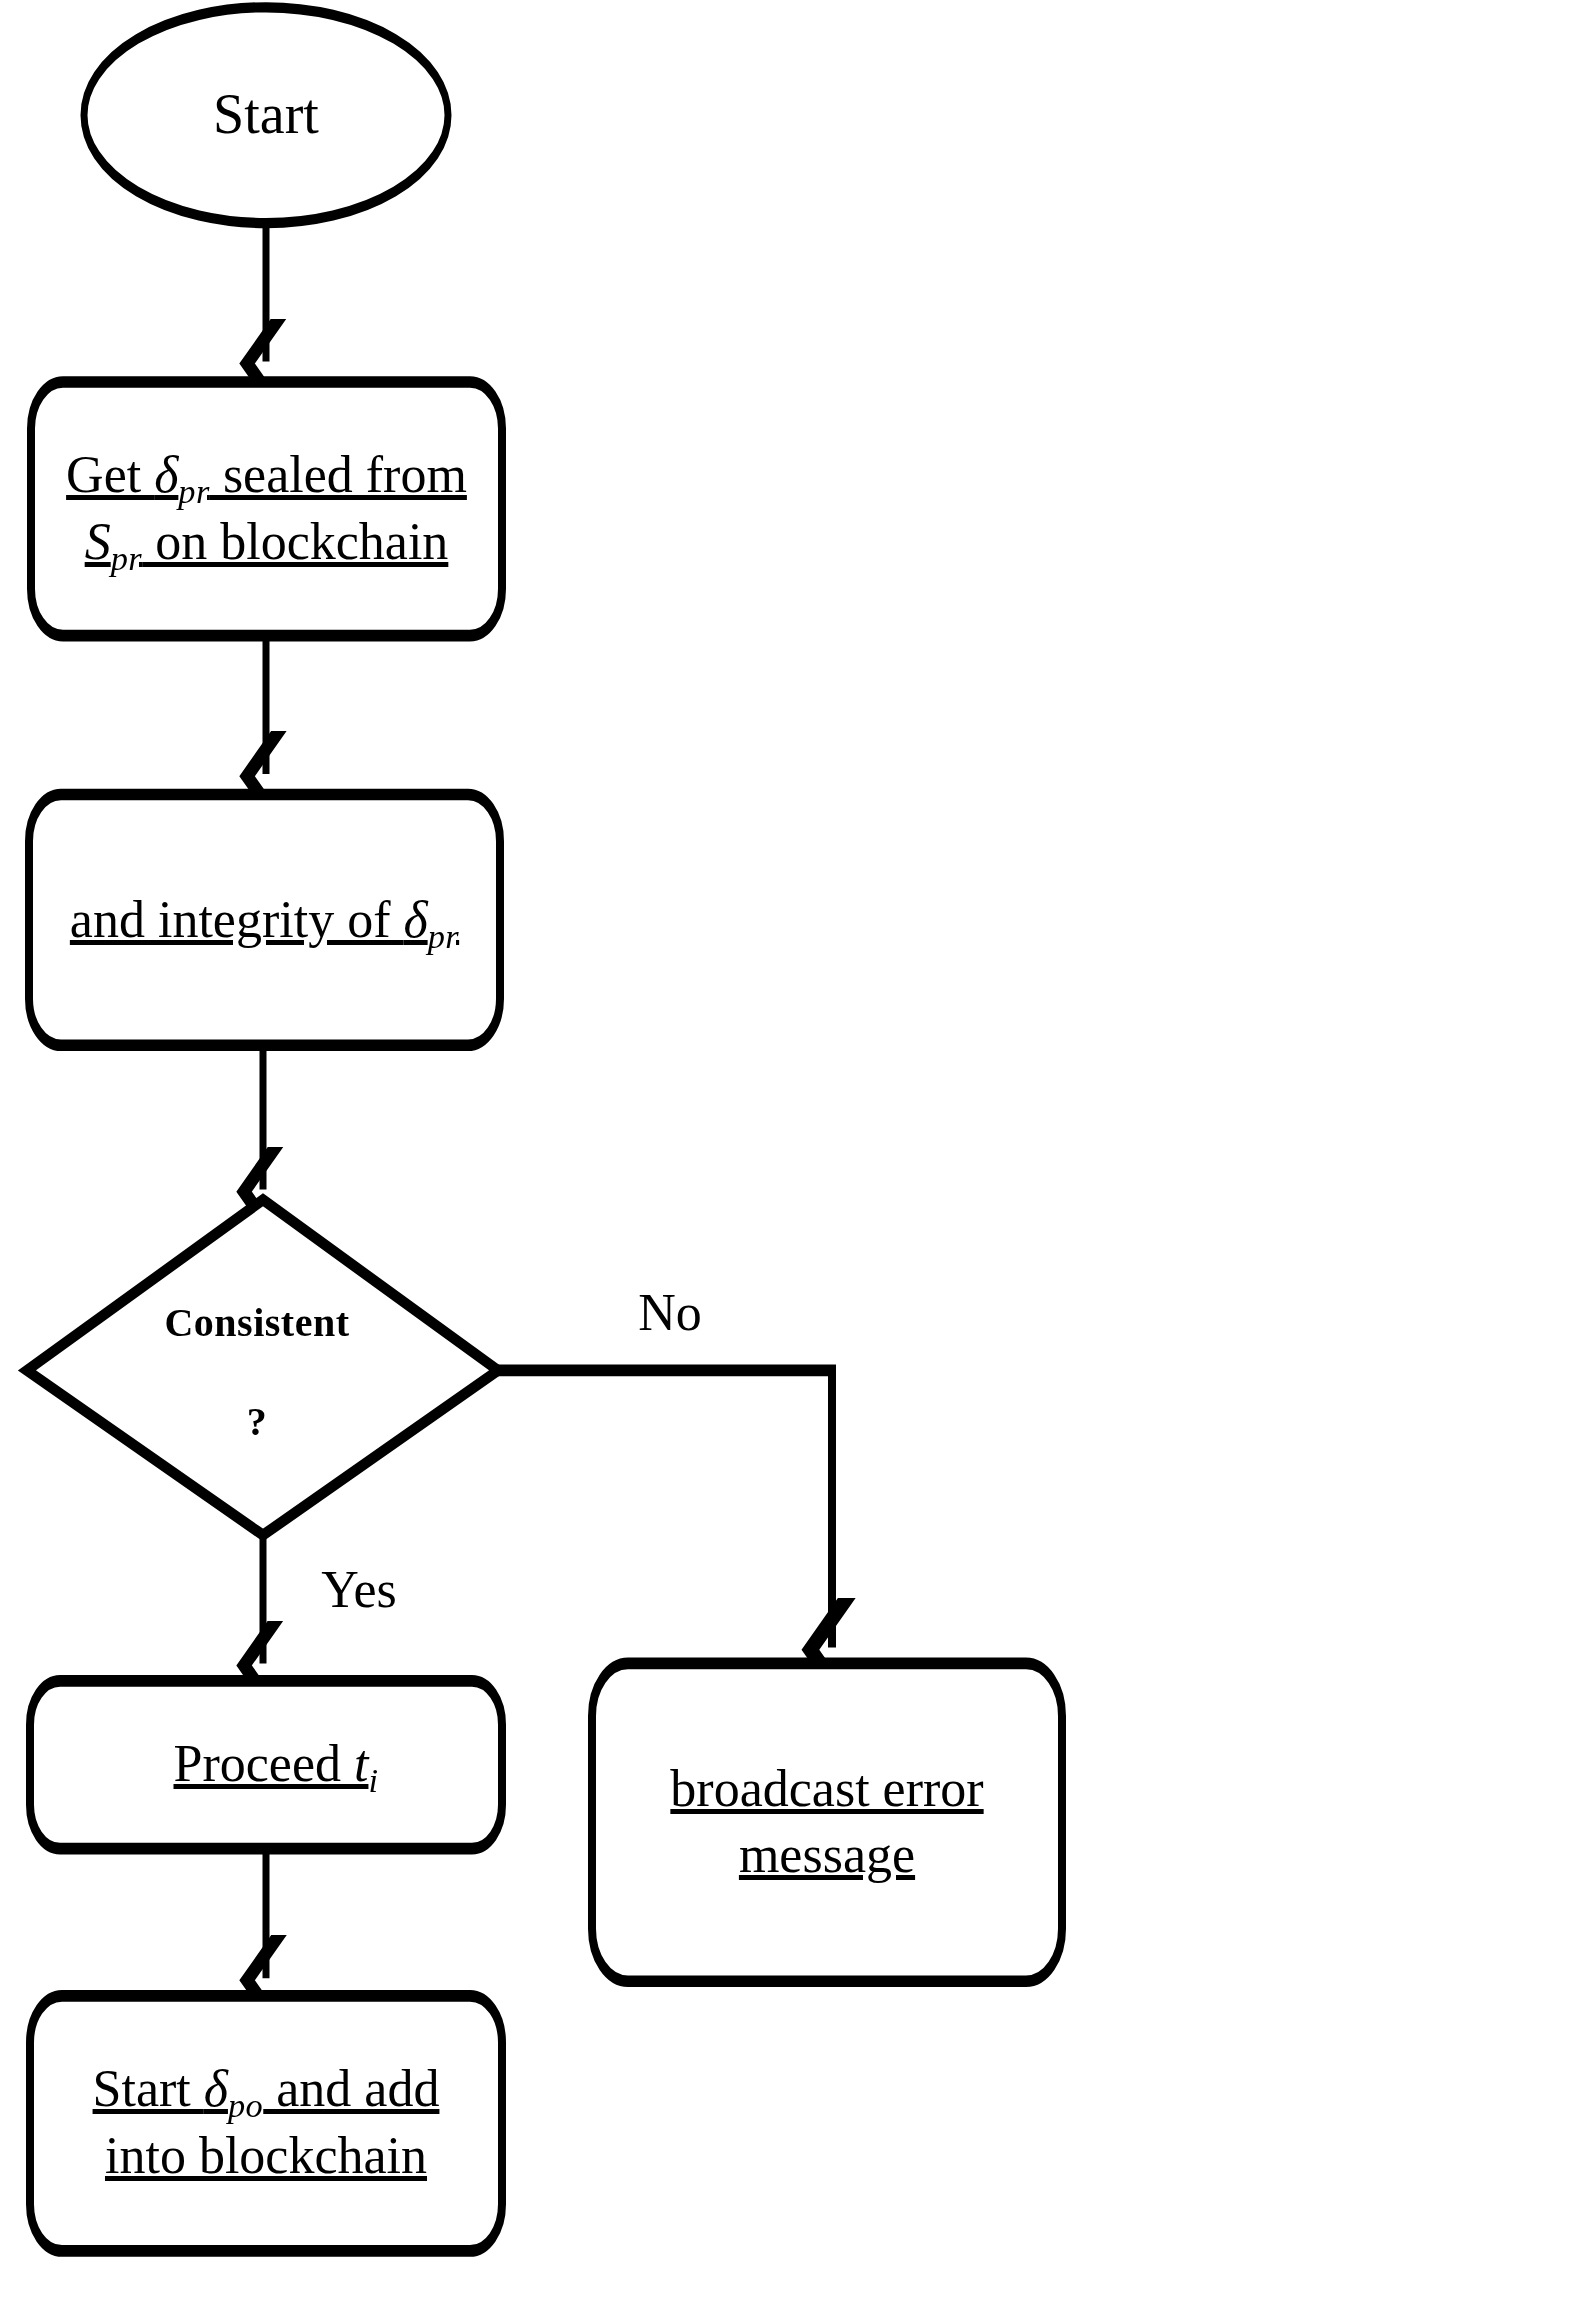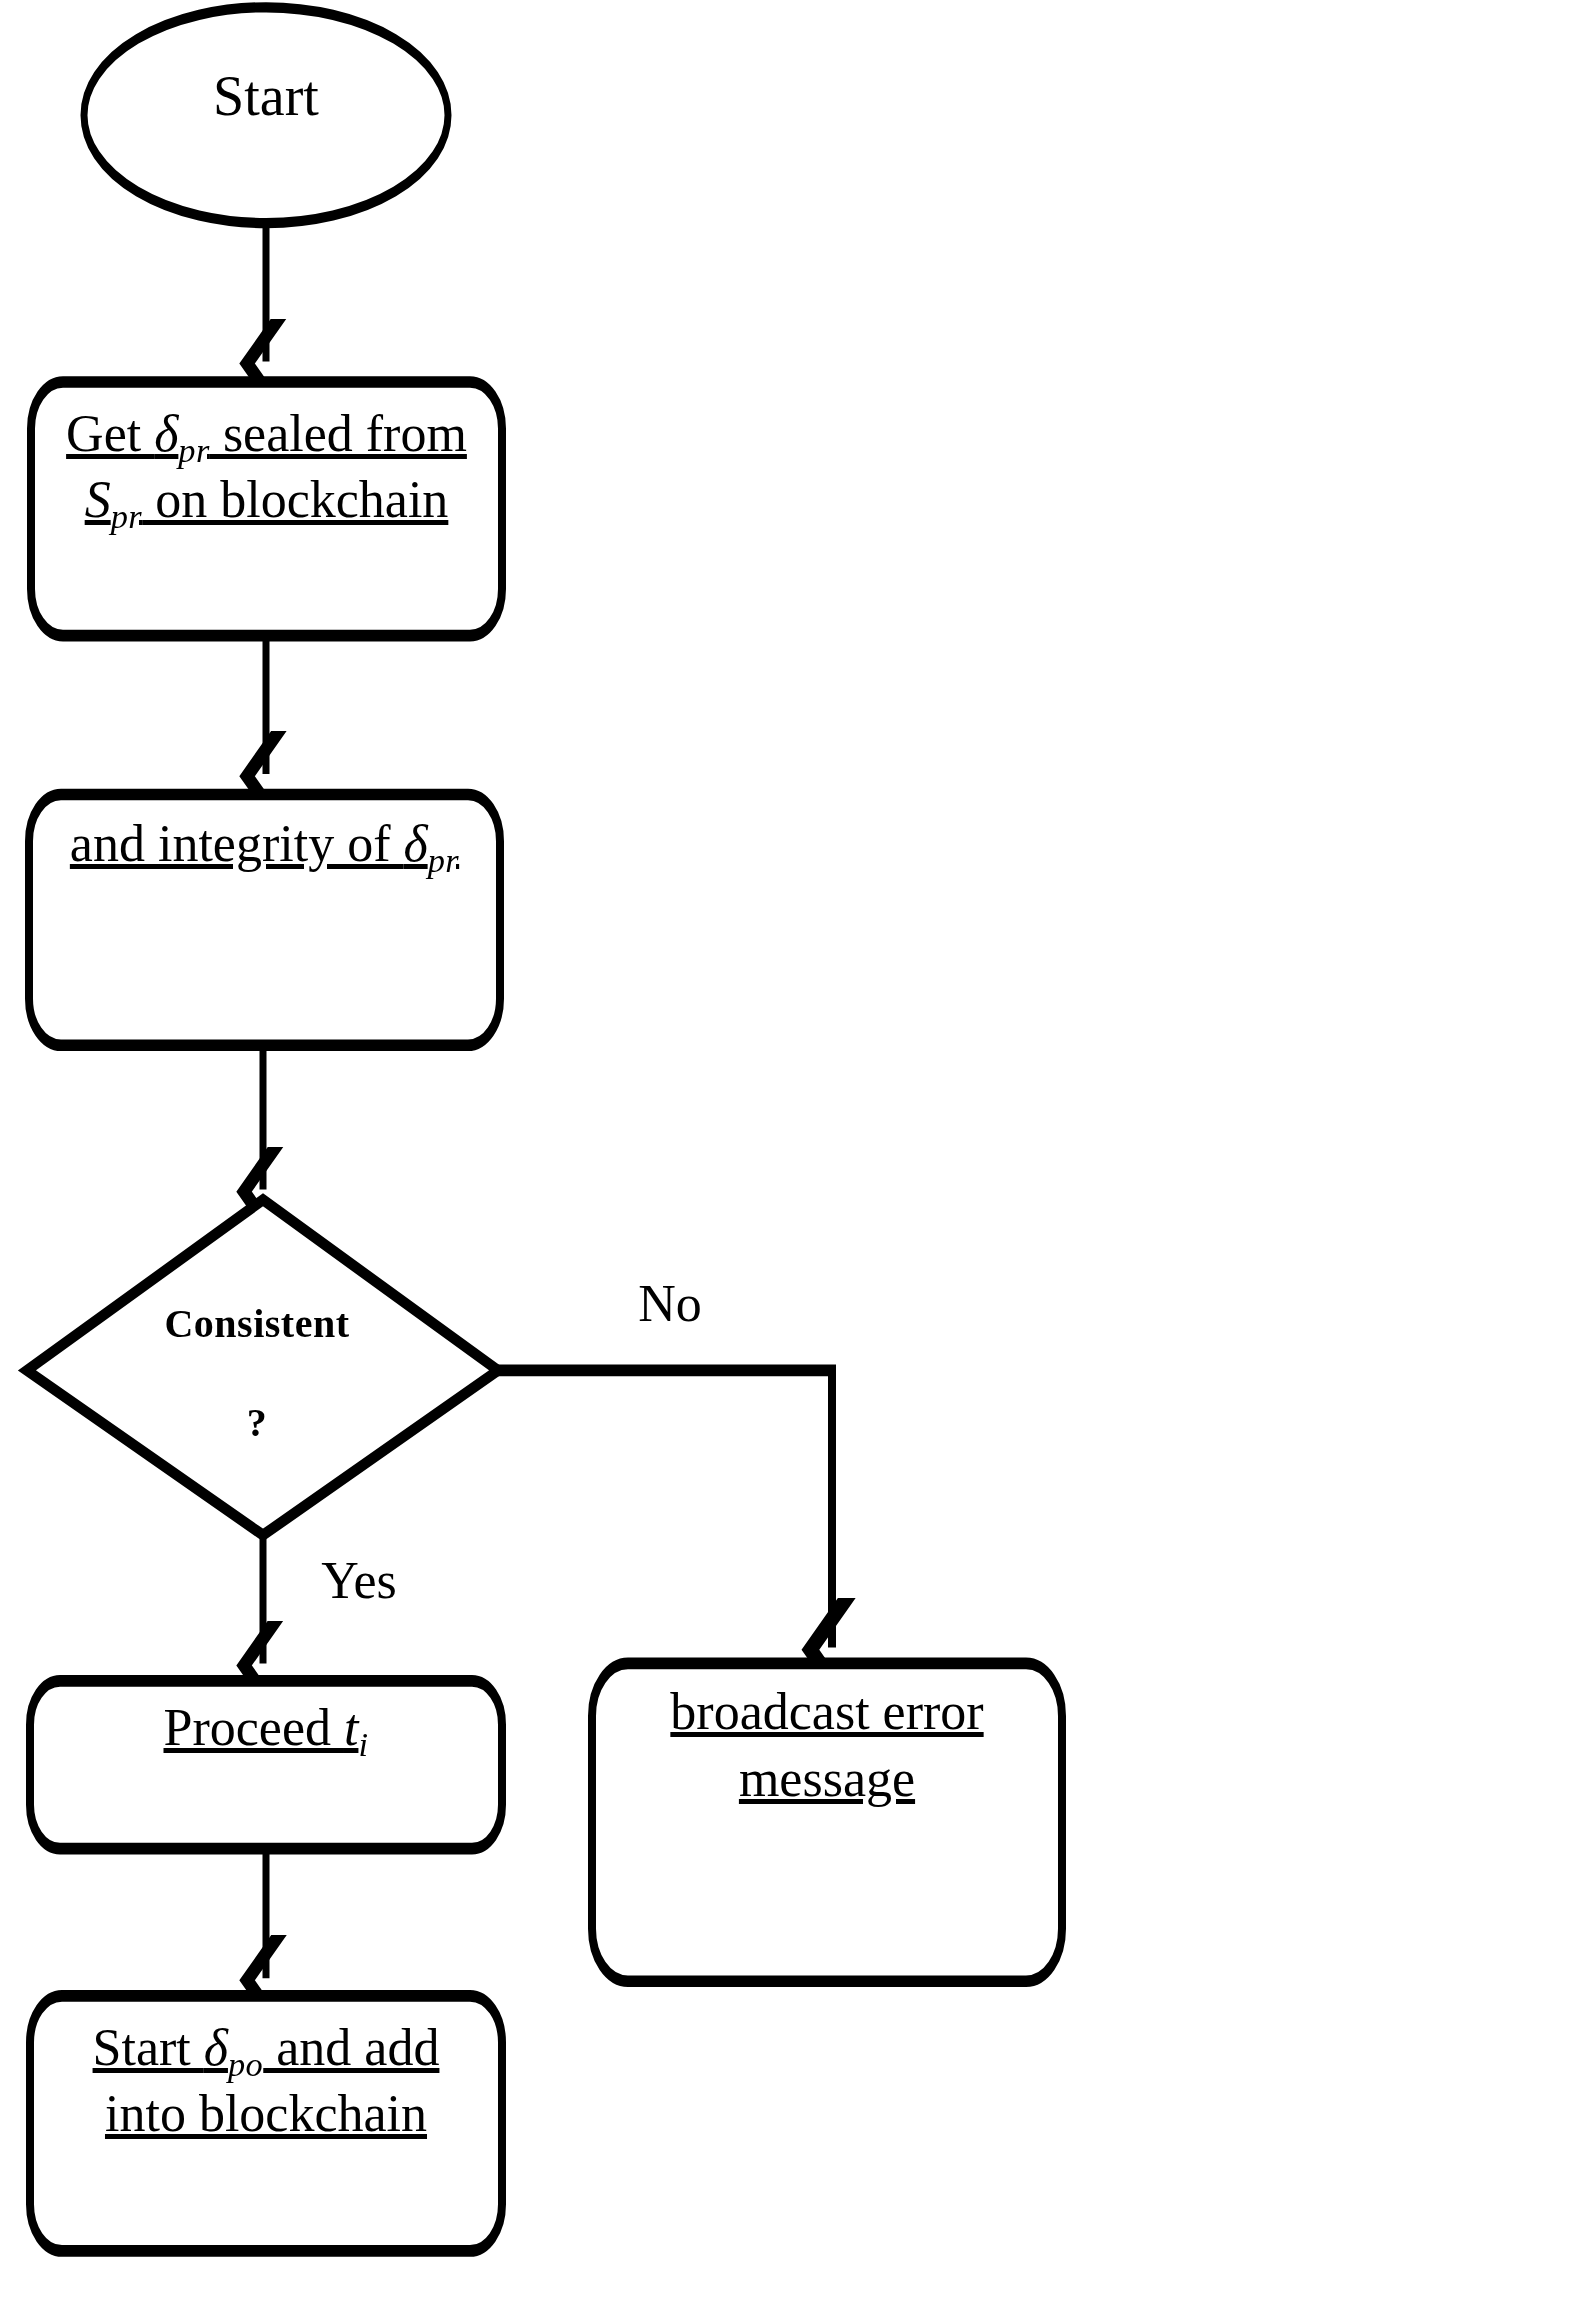--- a/index.html
+++ b/index.html
@@ -24,21 +24,21 @@
     left: 0;
     top: 0;
     width: 1590px;
     height: 2318px;
   }
   .node-label {
     position: absolute;
     display: flex;
     flex-direction: column;
     align-items: center;
-    justify-content: flex-start;
+    justify-content: center;
     text-align: center;
     line-height: 1.28;
     color: #000000;
     pointer-events: none;
     white-space: nowrap;
   }
   .lbl-start       { font-size: 56px; }
   .lbl-process     { font-size: 52px; text-decoration: underline; }
   .lbl-decision    { font-size: 40px; font-weight: bold; letter-spacing: 0.5px; }
   .lbl-edge        { font-size: 52px; }
@@ -110,21 +110,21 @@
   </div>
 
   <div class="node-label lbl-edge" style="left: 600px; top: 1271.26px; width: 140px; height: 84.556px;">
     <span class="line">No</span>
   </div>
 
   <div class="node-label lbl-edge" style="left: 284px; top: 1548.25px; width: 150px; height: 84.556px;">
     <span class="line">Yes</span>
   </div>
 
-  <div class="node-label lbl-process" style="left: 30px; top: 1695.49px; width: 472px; height: 138.497px;">
+  <div class="node-label lbl-process" style="left: 40px; top: 1695.49px; width: 472px; height: 138.497px;">
     <span class="line"><span>Proceed </span><span class="sym">t</span><span class="sub">i</span></span>
   </div>
 
   <div class="node-label lbl-process" style="left: 592px; top: 1679.46px; width: 470px; height: 285.741px;">
     <span class="line">broadcast error</span>
     <span class="line">message</span>
   </div>
 
   <div class="node-label lbl-process" style="left: 30px; top: 2014.76px; width: 472px; height: 215.764px;">
     <span class="line"><span>Start </span><span class="sym">δ</span><span class="sub">po</span><span> and add</span></span>

